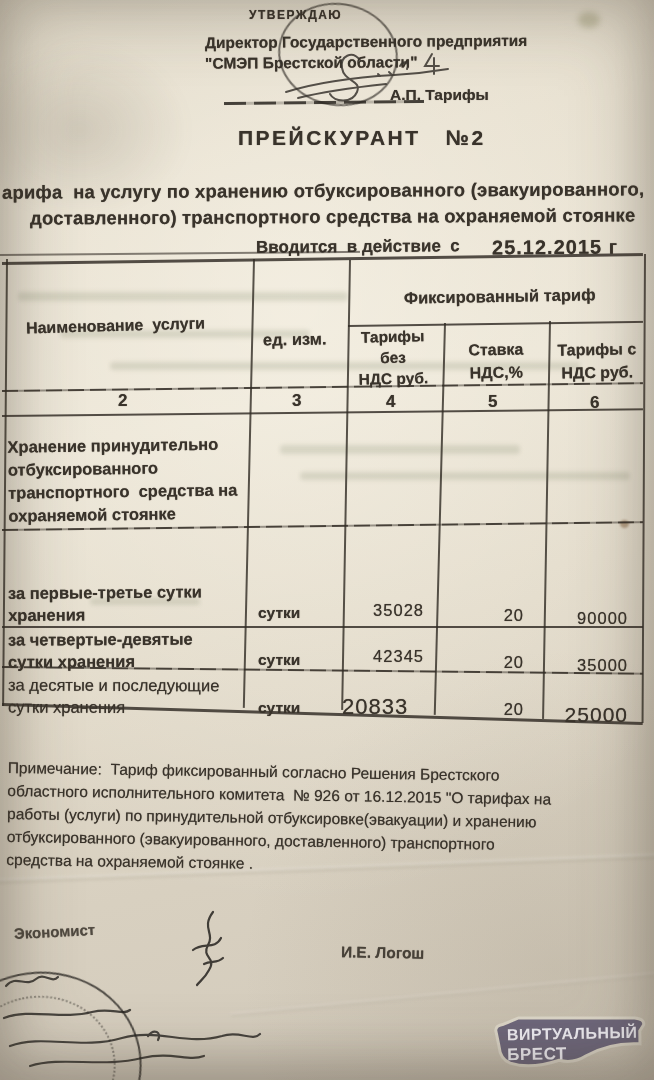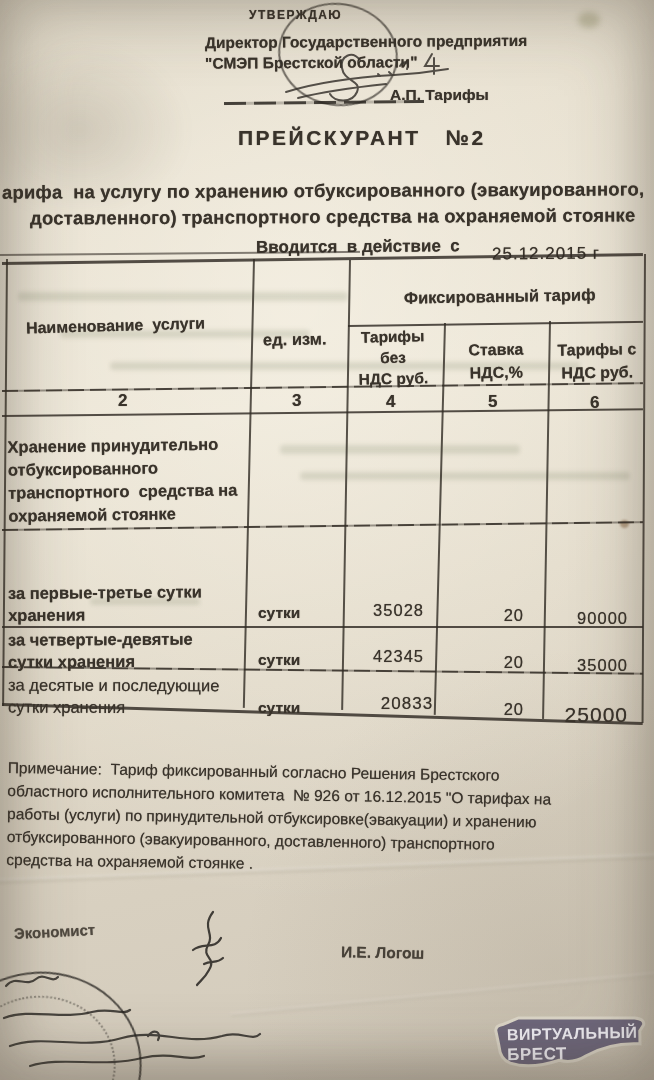--- a/index.html
+++ b/index.html
@@ -57,21 +57,21 @@
       <path d="M150,8 L143,20 L157,20 M152,12 L152,28"></path>
     </g>
   </svg>
   <div style="position:absolute;left:224px;top:101px;width:200px;height:3px;transform:rotate(-.6deg);background:repeating-linear-gradient(90deg,rgba(40,36,30,.85) 0 22px,rgba(40,36,30,.25) 22px 30px);filter:blur(.3px);"></div>
 
   <div class="t" style="left:238px;top:126px;font-size:21px;font-weight:700;letter-spacing:2.5px;">ПРЕЙСКУРАНТ   №2</div>
 
   <div class="t" style="left:2px;top:180px;font-size:18.5px;font-weight:700;letter-spacing:.2px;transform:rotate(-.3deg);">арифа  на услугу по хранению отбуксированного (эвакуированного,</div>
   <div class="t" style="left:30px;top:206px;font-size:18.5px;font-weight:700;letter-spacing:.2px;transform:rotate(-.3deg);">доставленного) транспортного средства на охраняемой стоянке</div>
   <div class="t" style="left:256px;top:237px;font-size:17px;font-weight:700;transform:rotate(-.4deg);">Вводится  в действие  с</div>
-  <div class="t" style="left:492px;top:244px;font-size:17px;font-weight:400;letter-spacing:1px;transform:rotate(-.4deg);">25.12.2015 г</div>
+  <div class="t" style="left:492px;top:236px;font-size:20px;font-weight:700;letter-spacing:1px;transform:rotate(-.4deg);">25.12.2015 г</div>
 
   <div class="hl" style="left:0px;top:254px;width:360px;transform:rotate(-.5deg);opacity:.7;"></div>
   <div class="hl" style="left:2px;top:262px;width:641px;transform:rotate(-.8deg);height:3px;"></div>
   <div class="hl" style="left:348px;top:325px;width:295px;transform:rotate(-.8deg);"></div>
   <div class="hl dashed" style="left:2px;top:390px;width:641px;transform:rotate(-.7deg);"></div>
   <div class="hl" style="left:2px;top:415px;width:641px;transform:rotate(-.6deg);"></div>
   <div class="hl dashed" style="left:2px;top:529px;width:641px;transform:rotate(-.7deg);"></div>
   <div class="hl" style="left:2px;top:626px;width:641px;transform:rotate(0deg);"></div>
   <div class="hl dashed" style="left:2px;top:666px;width:641px;transform:rotate(.6deg);"></div>
   <div class="hl" style="left:2px;top:703px;width:641px;transform:rotate(1.7deg);height:3px;"></div>
@@ -130,21 +130,21 @@
   <div class="t" style="left:258px;top:651px;font-size:15.5px;font-weight:600;">сутки</div>
   <div class="t num" style="left:350px;top:647px;width:74px;text-align:right;font-size:16.5px;">42345</div>
   <div class="t num" style="left:444px;top:653px;width:80px;text-align:right;font-size:16.5px;">20</div>
   <div class="t num" style="left:550px;top:656px;width:78px;text-align:right;font-size:16.5px;">35000</div>
 
   <div style="position:absolute;left:8px;top:674px;width:250px;font-size:16.5px;font-weight:400;line-height:22px;transform:rotate(.2deg);">
     <span class="t" style="position:static;display:block;">за десятые и последующие</span>
     <span class="t" style="position:static;display:block;">сутки хранения</span>
   </div>
   <div class="t" style="left:258px;top:699px;font-size:15.5px;font-weight:600;">сутки</div>
-  <div class="t num" style="left:370px;top:694px;width:74px;text-align:center;font-size:17px;">20833</div>
+  <div class="t num" style="left:342px;top:694px;width:74px;text-align:left;font-size:22px;">20833</div>
   <div class="t num" style="left:444px;top:700px;width:80px;text-align:right;font-size:16.5px;">20</div>
   <div class="t num" style="left:550px;top:703px;width:78px;text-align:right;font-size:21px;">25000</div>
 
   <div style="position:absolute;left:8px;top:756px;width:640px;font-size:15.5px;font-weight:500;line-height:23px;transform:rotate(.9deg);transform-origin:left top;">
     <span class="t" style="position:static;">Примечание:</span><span class="t" style="position:static;">  </span><span class="t" style="position:static;">Тариф фиксированный согласно Решения Брестского</span>
     <span class="t" style="position:static;display:block;">областного исполнительного комитета  № 926 от 16.12.2015 "О тарифах на</span>
     <span class="t" style="position:static;display:block;">работы (услуги) по принудительной отбуксировке(эвакуации) и хранению</span>
     <span class="t" style="position:static;display:block;">отбуксированного (эвакуированного, доставленного) транспортного</span>
     <span class="t" style="position:static;display:block;">средства на охраняемой стоянке .</span>
   </div>

